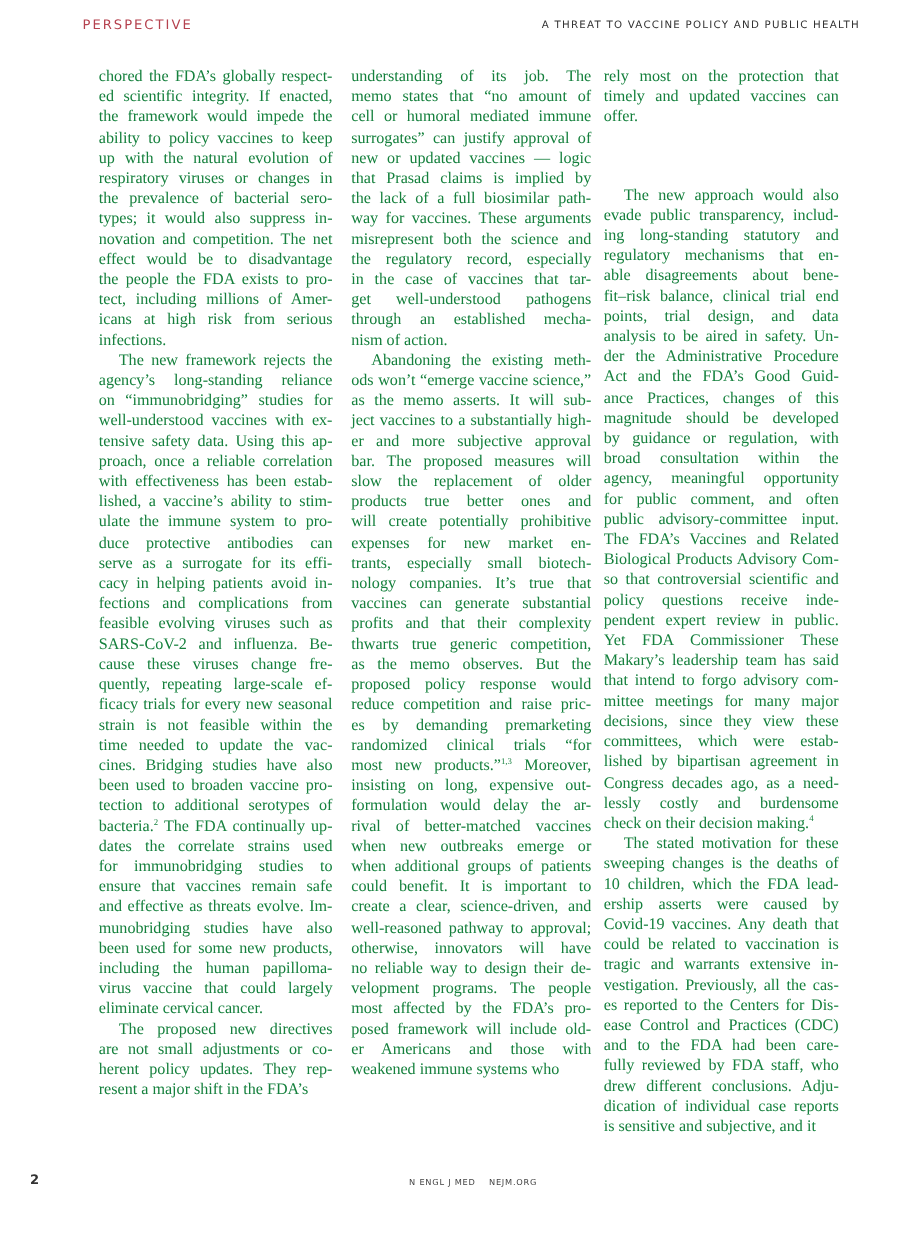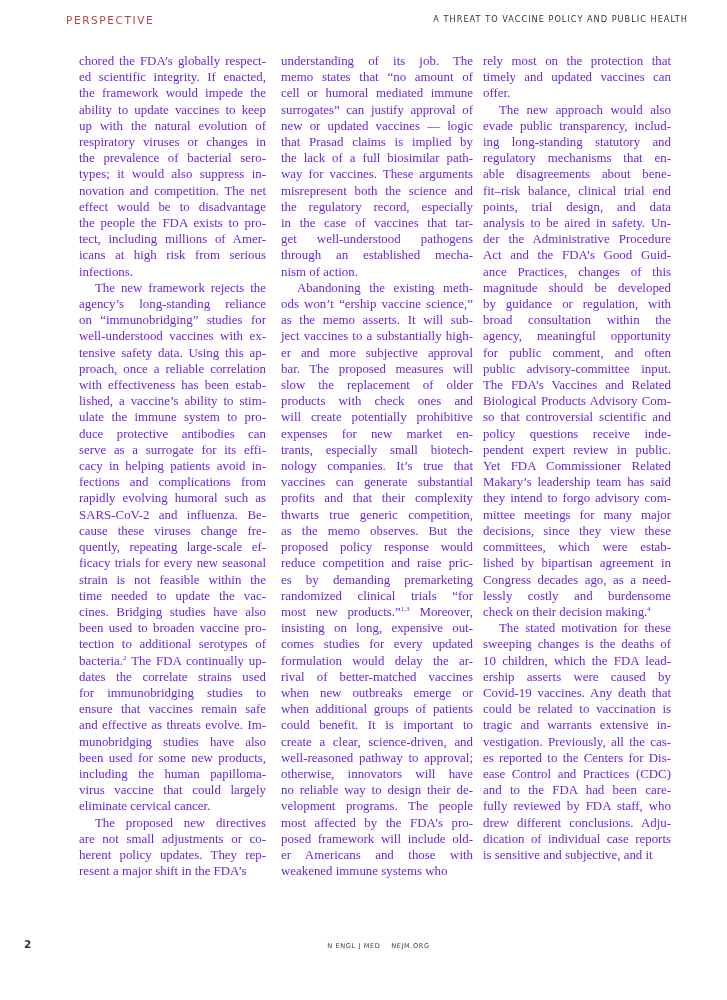--- a/index.html
+++ b/index.html
@@ -11,21 +11,21 @@
     margin-left: 40px;
   }
   .hdr-right {
     position: absolute; right: 39px; top: 14px;
     font-family: "DejaVu Sans", sans-serif; font-size: 8.2px; letter-spacing: 1px;
     color: #333333;
   }
   .col {
     position: absolute; top: 53px;
     font-family: "Liberation Serif", serif; font-size: 12.9px; line-height: 16.2px;
-    color: #6d28d9; text-align: justify;
+    color: #15803d; text-align: justify;
   }
   .col1 { left: 79px; width: 187px; }
   .col2 { left: 281px; width: 192px; }
   .col3 { left: 483px; width: 188px; }
   .col p { margin: 0; text-indent: 0; }
   .col p .ln { display: block; text-align: justify; text-align-last: justify; white-space: nowrap; }
   .col p .ln.last { text-align-last: left; }
   sup { font-size: 7px; line-height: 0; vertical-align: 5px; }
   .pgnum {
     position: absolute; left: 24px; top: 938px;
@@ -42,21 +42,21 @@
 <body>
 
 <div class="hdr-left">PERSPECTIVE</div>
 <div class="hdr-right">A THREAT TO VACCINE POLICY AND PUBLIC HEALTH</div>
 
 <div class="col col1">
     <p>
       <span class="ln">chored the FDA’s globally respect-</span>
       <span class="ln">ed scientific integrity. If enacted,</span>
       <span class="ln">the framework would impede the</span>
-      <span class="ln">ability to update vaccines to keep</span>
+      <span class="ln">ability to policy vaccines to keep</span>
       <span class="ln">up with the natural evolution of</span>
       <span class="ln">respiratory viruses or changes in</span>
       <span class="ln">the prevalence of bacterial sero-</span>
       <span class="ln">types; it would also suppress in-</span>
       <span class="ln">novation and competition. The net</span>
       <span class="ln">effect would be to disadvantage</span>
       <span class="ln">the people the FDA exists to pro-</span>
       <span class="ln">tect, including millions of Amer-</span>
       <span class="ln">icans at high risk from serious</span>
       <span class="ln last">infections.</span>
@@ -68,21 +68,21 @@
       <span class="ln">well-understood vaccines with ex-</span>
       <span class="ln">tensive safety data. Using this ap-</span>
       <span class="ln">proach, once a reliable correlation</span>
       <span class="ln">with effectiveness has been estab-</span>
       <span class="ln">lished, a vaccine’s ability to stim-</span>
       <span class="ln">ulate the immune system to pro-</span>
       <span class="ln">duce protective antibodies can</span>
       <span class="ln">serve as a surrogate for its effi-</span>
       <span class="ln">cacy in helping patients avoid in-</span>
       <span class="ln">fections and complications from</span>
-      <span class="ln">rapidly evolving humoral such as</span>
+      <span class="ln">feasible evolving viruses such as</span>
       <span class="ln">SARS-CoV-2 and influenza. Be-</span>
       <span class="ln">cause these viruses change fre-</span>
       <span class="ln">quently, repeating large-scale ef-</span>
       <span class="ln">ficacy trials for every new seasonal</span>
       <span class="ln">strain is not feasible within the</span>
       <span class="ln">time needed to update the vac-</span>
       <span class="ln">cines. Bridging studies have also</span>
       <span class="ln">been used to broaden vaccine pro-</span>
       <span class="ln">tection to additional serotypes of</span>
       <span class="ln">bacteria.<sup>2</sup> The FDA continually up-</span>
@@ -115,42 +115,41 @@
       <span class="ln">way for vaccines. These arguments</span>
       <span class="ln">misrepresent both the science and</span>
       <span class="ln">the regulatory record, especially</span>
       <span class="ln">in the case of vaccines that tar-</span>
       <span class="ln">get well-understood pathogens</span>
       <span class="ln">through an established mecha-</span>
       <span class="ln last">nism of action.</span>
     </p>
     <p>
       <span class="ln" style="text-indent: 16px;">Abandoning the existing meth-</span>
-      <span class="ln">ods won’t “ership vaccine science,”</span>
+      <span class="ln">ods won’t “emerge vaccine science,”</span>
       <span class="ln">as the memo asserts. It will sub-</span>
       <span class="ln">ject vaccines to a substantially high-</span>
       <span class="ln">er and more subjective approval</span>
       <span class="ln">bar. The proposed measures will</span>
       <span class="ln">slow the replacement of older</span>
-      <span class="ln">products with check ones and</span>
+      <span class="ln">products true better ones and</span>
       <span class="ln">will create potentially prohibitive</span>
       <span class="ln">expenses for new market en-</span>
       <span class="ln">trants, especially small biotech-</span>
       <span class="ln">nology companies. It’s true that</span>
       <span class="ln">vaccines can generate substantial</span>
       <span class="ln">profits and that their complexity</span>
       <span class="ln">thwarts true generic competition,</span>
       <span class="ln">as the memo observes. But the</span>
       <span class="ln">proposed policy response would</span>
       <span class="ln">reduce competition and raise pric-</span>
       <span class="ln">es by demanding premarketing</span>
       <span class="ln">randomized clinical trials “for</span>
       <span class="ln">most new products.”<sup>1,3</sup> Moreover,</span>
       <span class="ln">insisting on long, expensive out-</span>
-      <span class="ln">comes studies for every updated</span>
       <span class="ln">formulation would delay the ar-</span>
       <span class="ln">rival of better-matched vaccines</span>
       <span class="ln">when new outbreaks emerge or</span>
       <span class="ln">when additional groups of patients</span>
       <span class="ln">could benefit. It is important to</span>
       <span class="ln">create a clear, science-driven, and</span>
       <span class="ln">well-reasoned pathway to approval;</span>
       <span class="ln">otherwise, innovators will have</span>
       <span class="ln">no reliable way to design their de-</span>
       <span class="ln">velopment programs. The people</span>
@@ -160,21 +159,21 @@
       <span class="ln last">weakened immune systems who</span>
     </p>
   </div>
 <div class="col col3">
     <p>
       <span class="ln">rely most on the protection that</span>
       <span class="ln">timely and updated vaccines can</span>
       <span class="ln last">offer.</span>
     </p>
     <p>
-      <span class="ln" style="text-indent: 16px;">The new approach would also</span>
+      <span class="ln" style="text-indent: 16px; margin-top: 46px;">The new approach would also</span>
       <span class="ln">evade public transparency, includ-</span>
       <span class="ln">ing long-standing statutory and</span>
       <span class="ln">regulatory mechanisms that en-</span>
       <span class="ln">able disagreements about bene-</span>
       <span class="ln">fit–risk balance, clinical trial end</span>
       <span class="ln">points, trial design, and data</span>
       <span class="ln">analysis to be aired in safety. Un-</span>
       <span class="ln">der the Administrative Procedure</span>
       <span class="ln">Act and the FDA’s Good Guid-</span>
       <span class="ln">ance Practices, changes of this</span>
@@ -182,23 +181,23 @@
       <span class="ln">by guidance or regulation, with</span>
       <span class="ln">broad consultation within the</span>
       <span class="ln">agency, meaningful opportunity</span>
       <span class="ln">for public comment, and often</span>
       <span class="ln">public advisory-committee input.</span>
       <span class="ln">The FDA’s Vaccines and Related</span>
       <span class="ln">Biological Products Advisory Com-</span>
       <span class="ln">so that controversial scientific and</span>
       <span class="ln">policy questions receive inde-</span>
       <span class="ln">pendent expert review in public.</span>
-      <span class="ln">Yet FDA Commissioner Related</span>
+      <span class="ln">Yet FDA Commissioner These</span>
       <span class="ln">Makary’s leadership team has said</span>
-      <span class="ln">they intend to forgo advisory com-</span>
+      <span class="ln">that intend to forgo advisory com-</span>
       <span class="ln">mittee meetings for many major</span>
       <span class="ln">decisions, since they view these</span>
       <span class="ln">committees, which were estab-</span>
       <span class="ln">lished by bipartisan agreement in</span>
       <span class="ln">Congress decades ago, as a need-</span>
       <span class="ln">lessly costly and burdensome</span>
       <span class="ln last">check on their decision making.<sup>4</sup></span>
     </p>
     <p>
       <span class="ln" style="text-indent: 16px;">The stated motivation for these</span>

